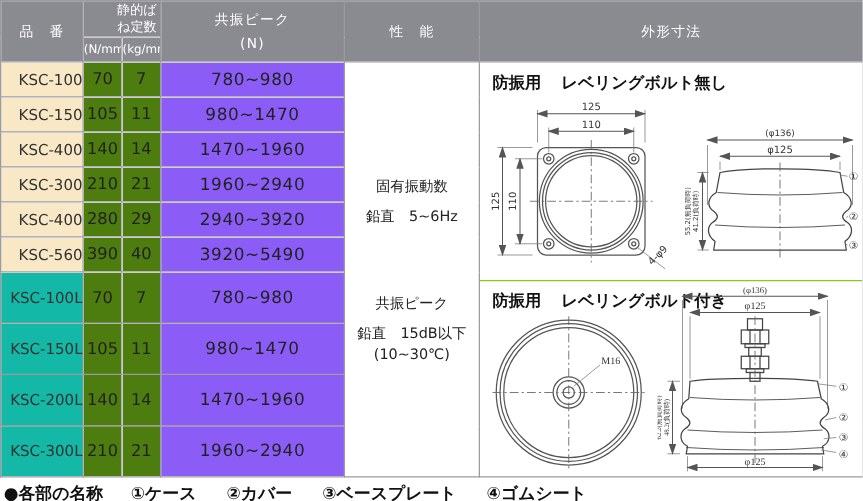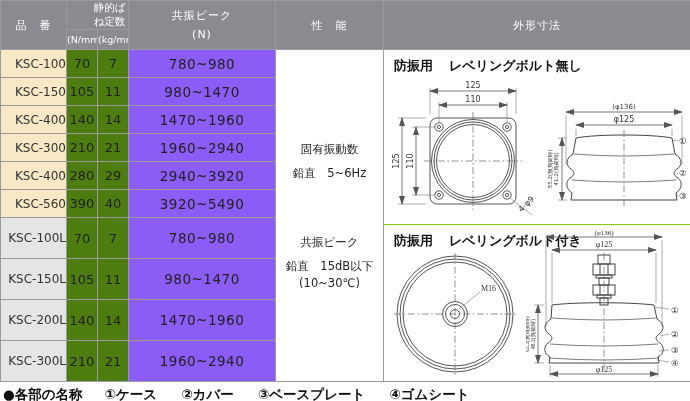--- a/index.html
+++ b/index.html
@@ -9,21 +9,21 @@
   table.spec{border-collapse:collapse;table-layout:fixed;width:690px;border:1px solid #7e7e84;}
   table.spec th,table.spec td{border:1px solid #9b9b9f;padding:0;overflow:hidden;}
   thead th{background:#8a8a91;color:#fff;font-weight:normal;font-size:11px;border:1px solid #b4b4ba;letter-spacing:1px;}
   thead th.sub{font-size:9.5px;letter-spacing:0;}
   thead th.spring{font-size:10.5px;letter-spacing:0;padding-left:24px;}
   thead .two-line div{line-height:19px;}
   tr.hrow{height:20px;}
   tr.std{height:28px;}
   tr.lrow{height:41px;}
   td.model{background:#f8e8c6;font-size:12px;text-align:right;color:#333;}
-  tr.lrow td.model{background:#e5e5e5;}
+  tr.lrow td.model{background:#14b8a6;}
   td.num{font-size:13px;text-align:center;background:#4d7c0f;color:#222;}
   td.load{font-size:13.5px;text-align:center;background:#8b5cf6;color:#222;letter-spacing:.5px;}
 
   td.perf-cell{background:#fff;vertical-align:middle;}
   .perf{display:flex;flex-direction:column;justify-content:flex-start;align-items:center;height:100%;gap:36px;font-size:11.5px;color:#222;}
   .perf-block{text-align:center;}
   .perf-block div{margin:9px 0;}
 
   td.dims-cell{background:#fff;vertical-align:top;}
   .dims{height:331px;}

